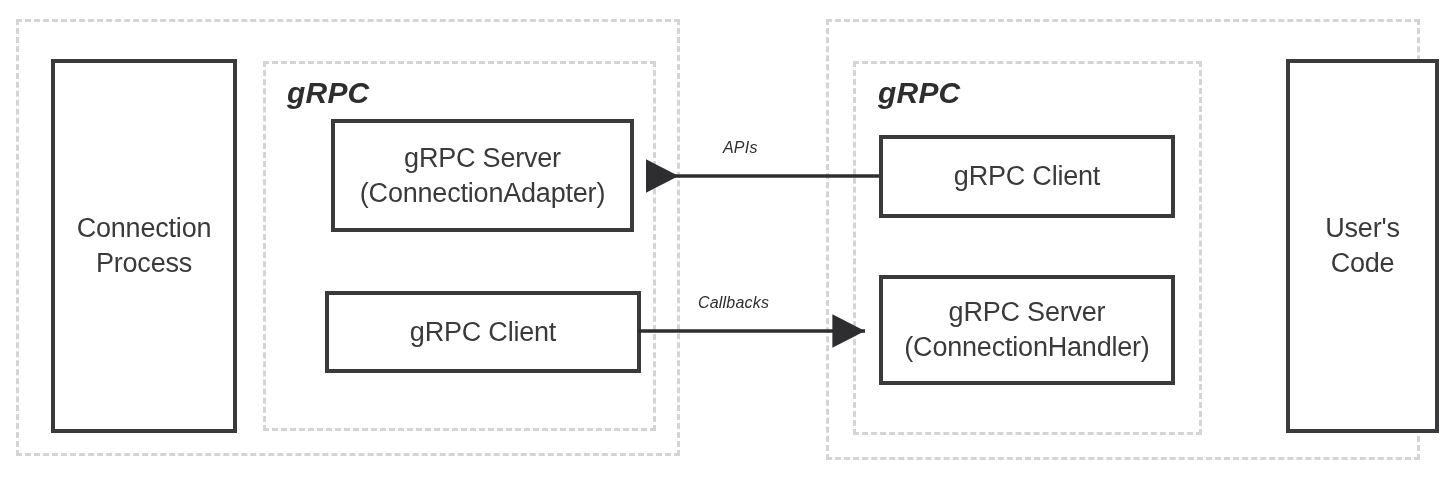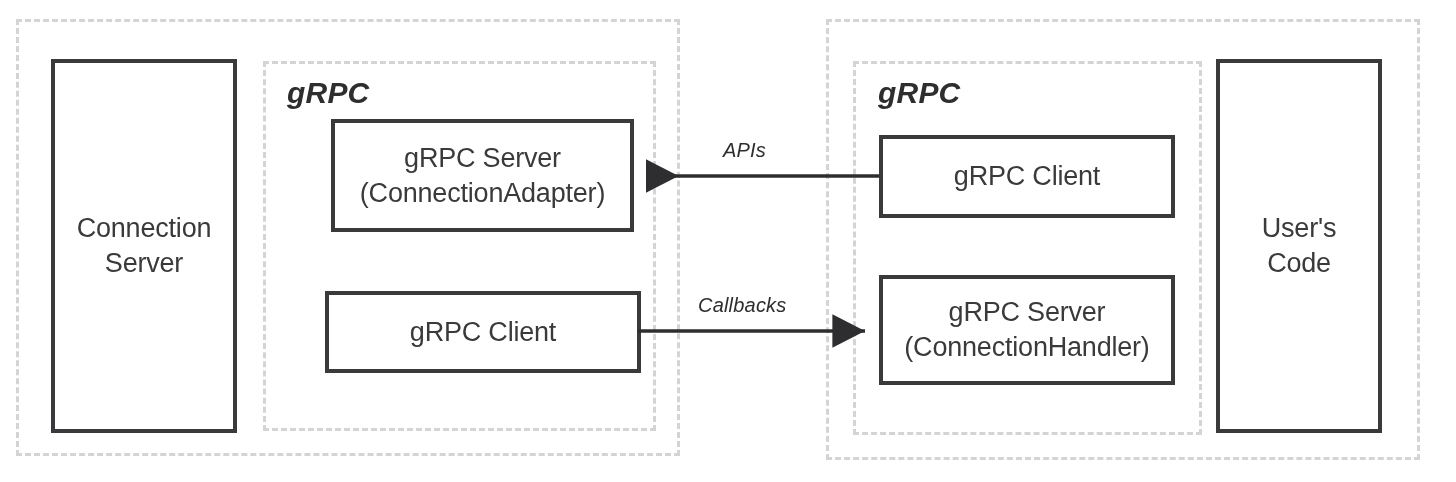--- a/index.html
+++ b/index.html
@@ -47,40 +47,40 @@
     font-style: italic;
     font-weight: bold;
     font-size: 30px;
     color: #2e2e30;
     letter-spacing: 0.2px;
   }
   .edge-label {
     position: absolute;
     font-family: "Liberation Sans", sans-serif;
     font-style: italic;
-    font-size: 20px;
+    font-size: 16px;
     color: #2e2e30;
     letter-spacing: 0.2px;
     white-space: nowrap;
   }
   .arrow-svg {
     position: absolute;
     overflow: visible;
   }
 </style>
 </head>
 <body>
 
 <div id="canvas">
 
   <div class="dashed-box" style="left:16px; top:19px; width:664px; height:437px;"></div>
 
   <div class="solid-box" style="left:51px; top:59px; width:186px; height:374px;">
     <span class="box-label">Connection
-Server</span>
+Process</span>
   </div>
 
   <div class="dashed-box" style="left:263px; top:61px; width:393px; height:370px;"></div>
 
   <span class="group-label" style="left:287px; top:76px;">gRPC</span>
 
   <div class="solid-box" style="left:331px; top:119px; width:303px; height:113px;">
     <span class="box-label">gRPC Server
 (ConnectionAdapter)</span>
   </div>
@@ -97,21 +97,21 @@
 
   <div class="solid-box" style="left:879px; top:135px; width:296px; height:83px;">
     <span class="box-label">gRPC Client</span>
   </div>
 
   <div class="solid-box" style="left:879px; top:275px; width:296px; height:110px;">
     <span class="box-label">gRPC Server
 (ConnectionHandler)</span>
   </div>
 
-  <div class="solid-box" style="left:1216px; top:59px; width:166px; height:374px;">
+  <div class="solid-box" style="left:1286px; top:59px; width:153px; height:374px;">
     <span class="box-label">User's
 Code</span>
   </div>
 
   <svg class="arrow-svg" style="left:630px; top:160px;" width="252" height="34" viewBox="0 0 252 34">
     <defs>
       <marker id="arrowhead-left" markerWidth="11" markerHeight="11" refX="10" refY="5.5" orient="auto" markerUnits="strokeWidth">
         <path d="M10,0.6 L10,10.4 L0.4,5.5 Z" fill="#2e2e30"></path>
       </marker>
     </defs>

